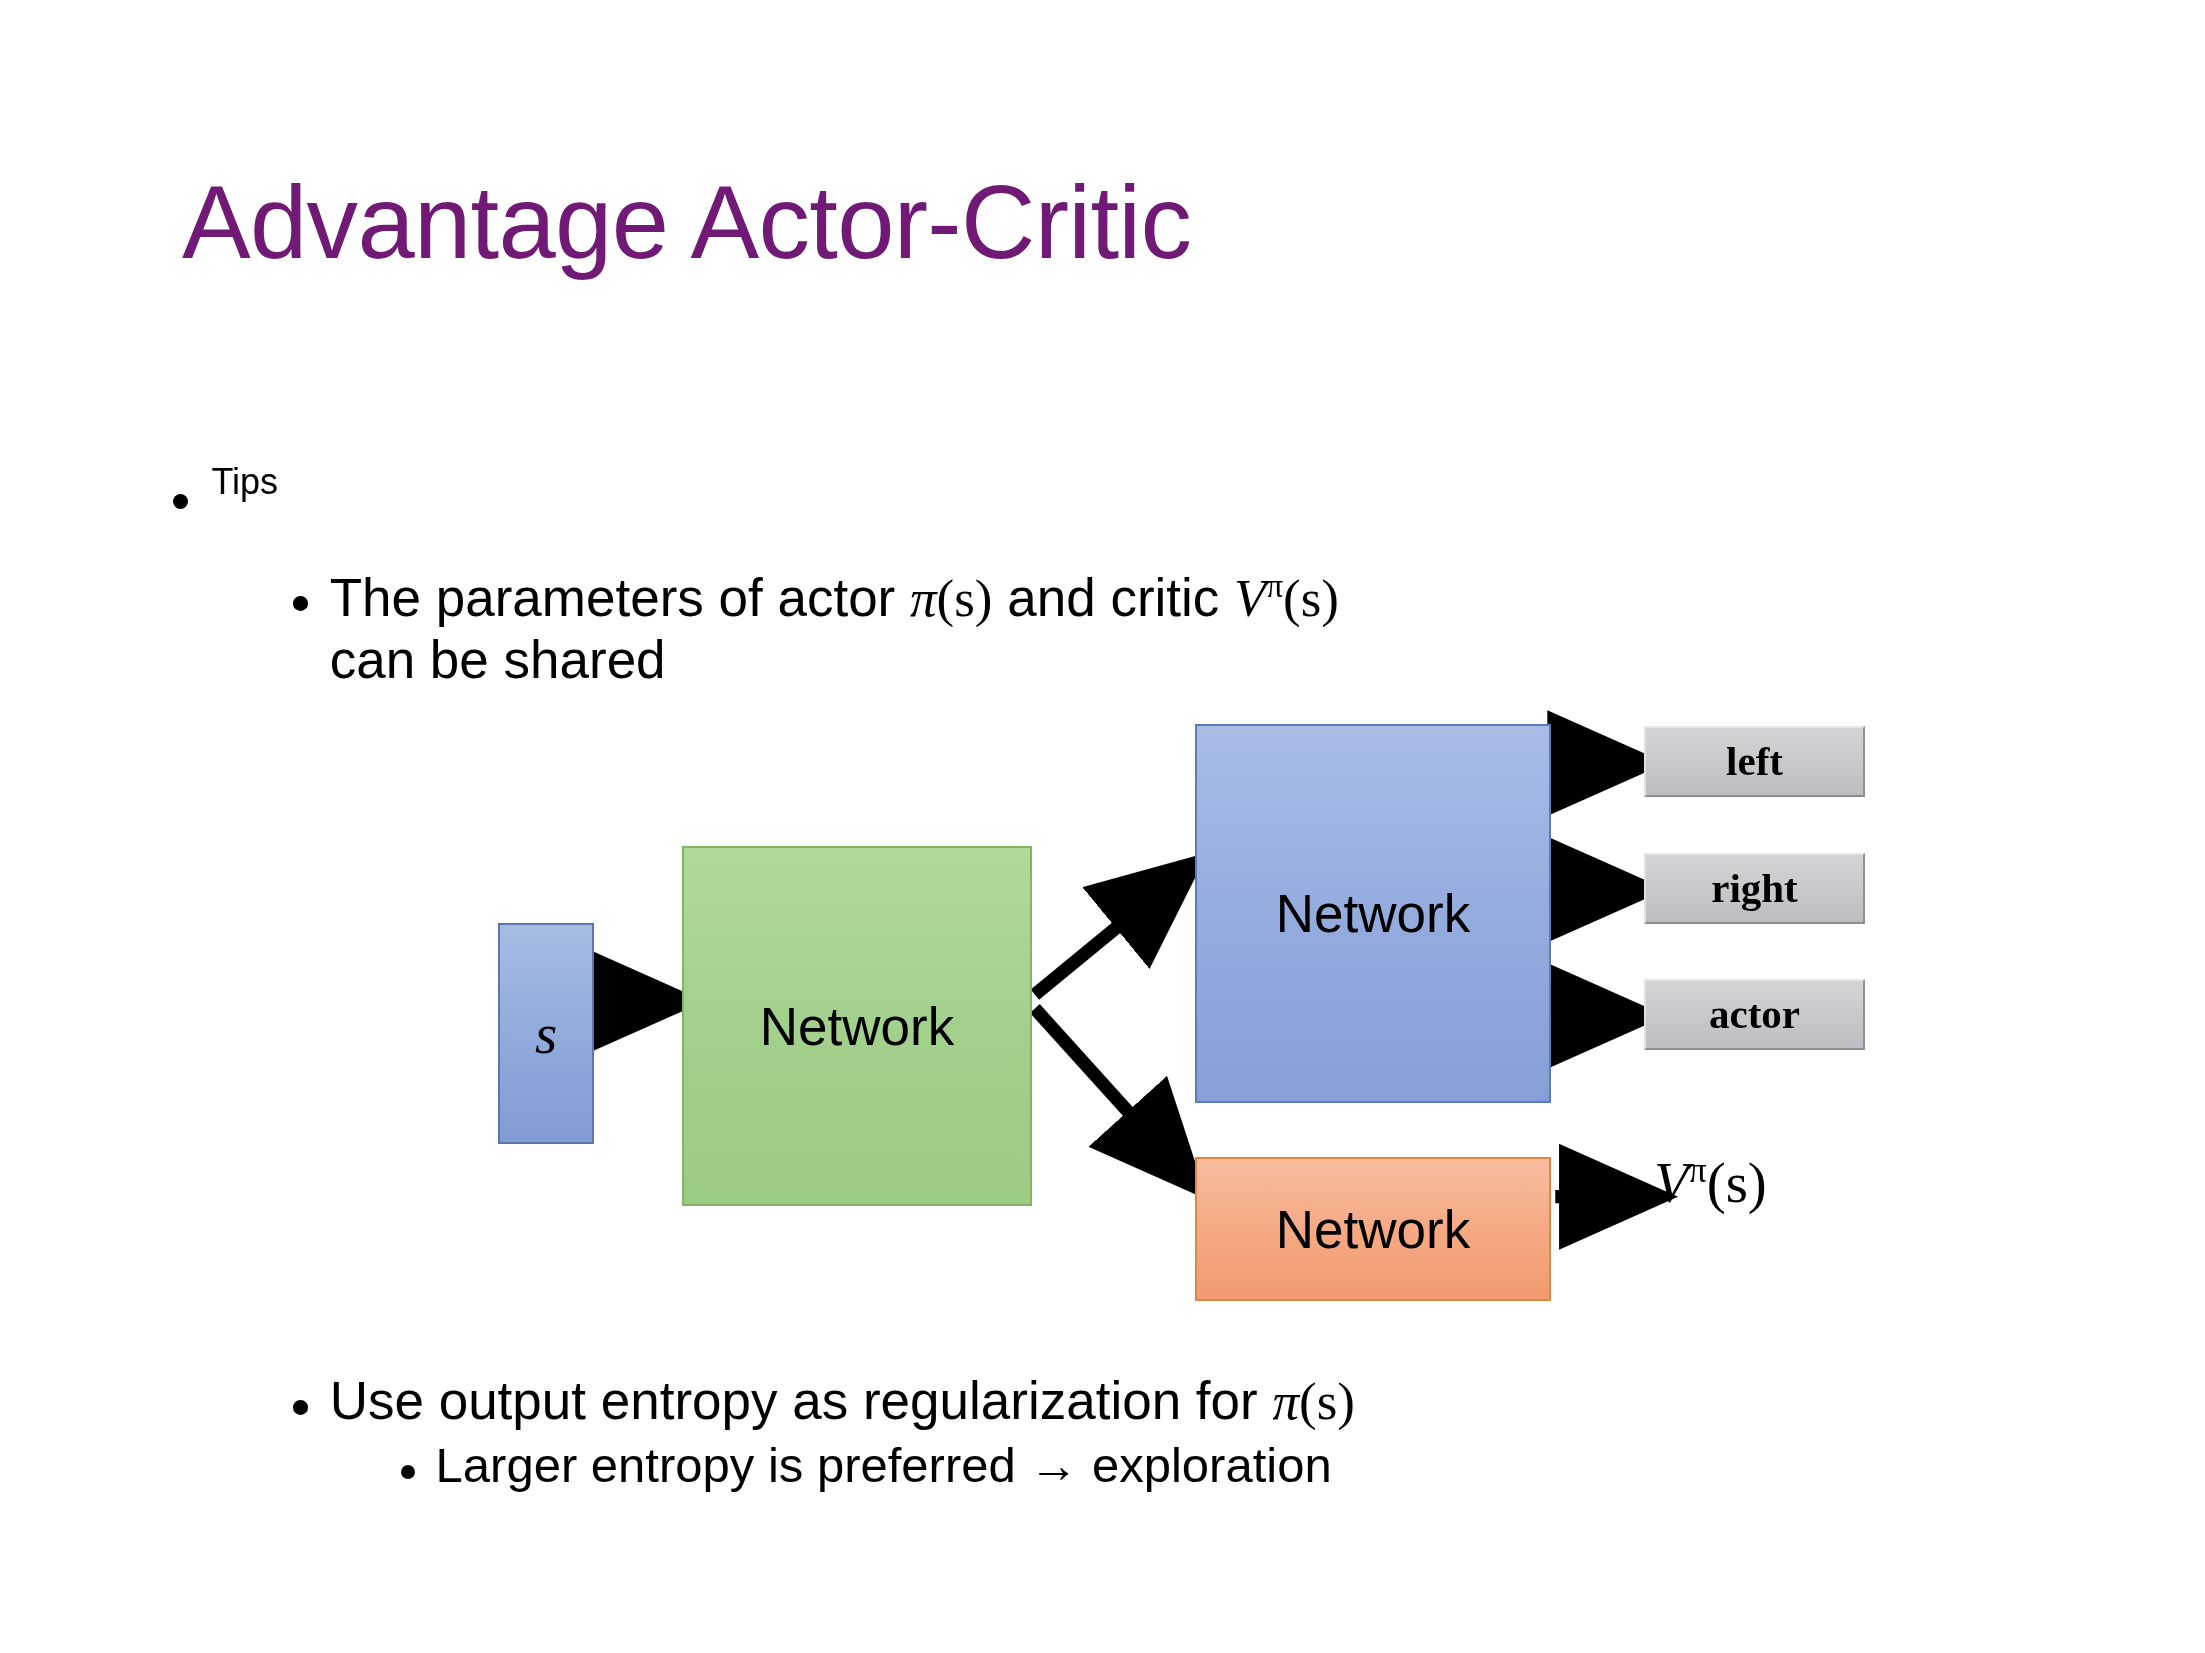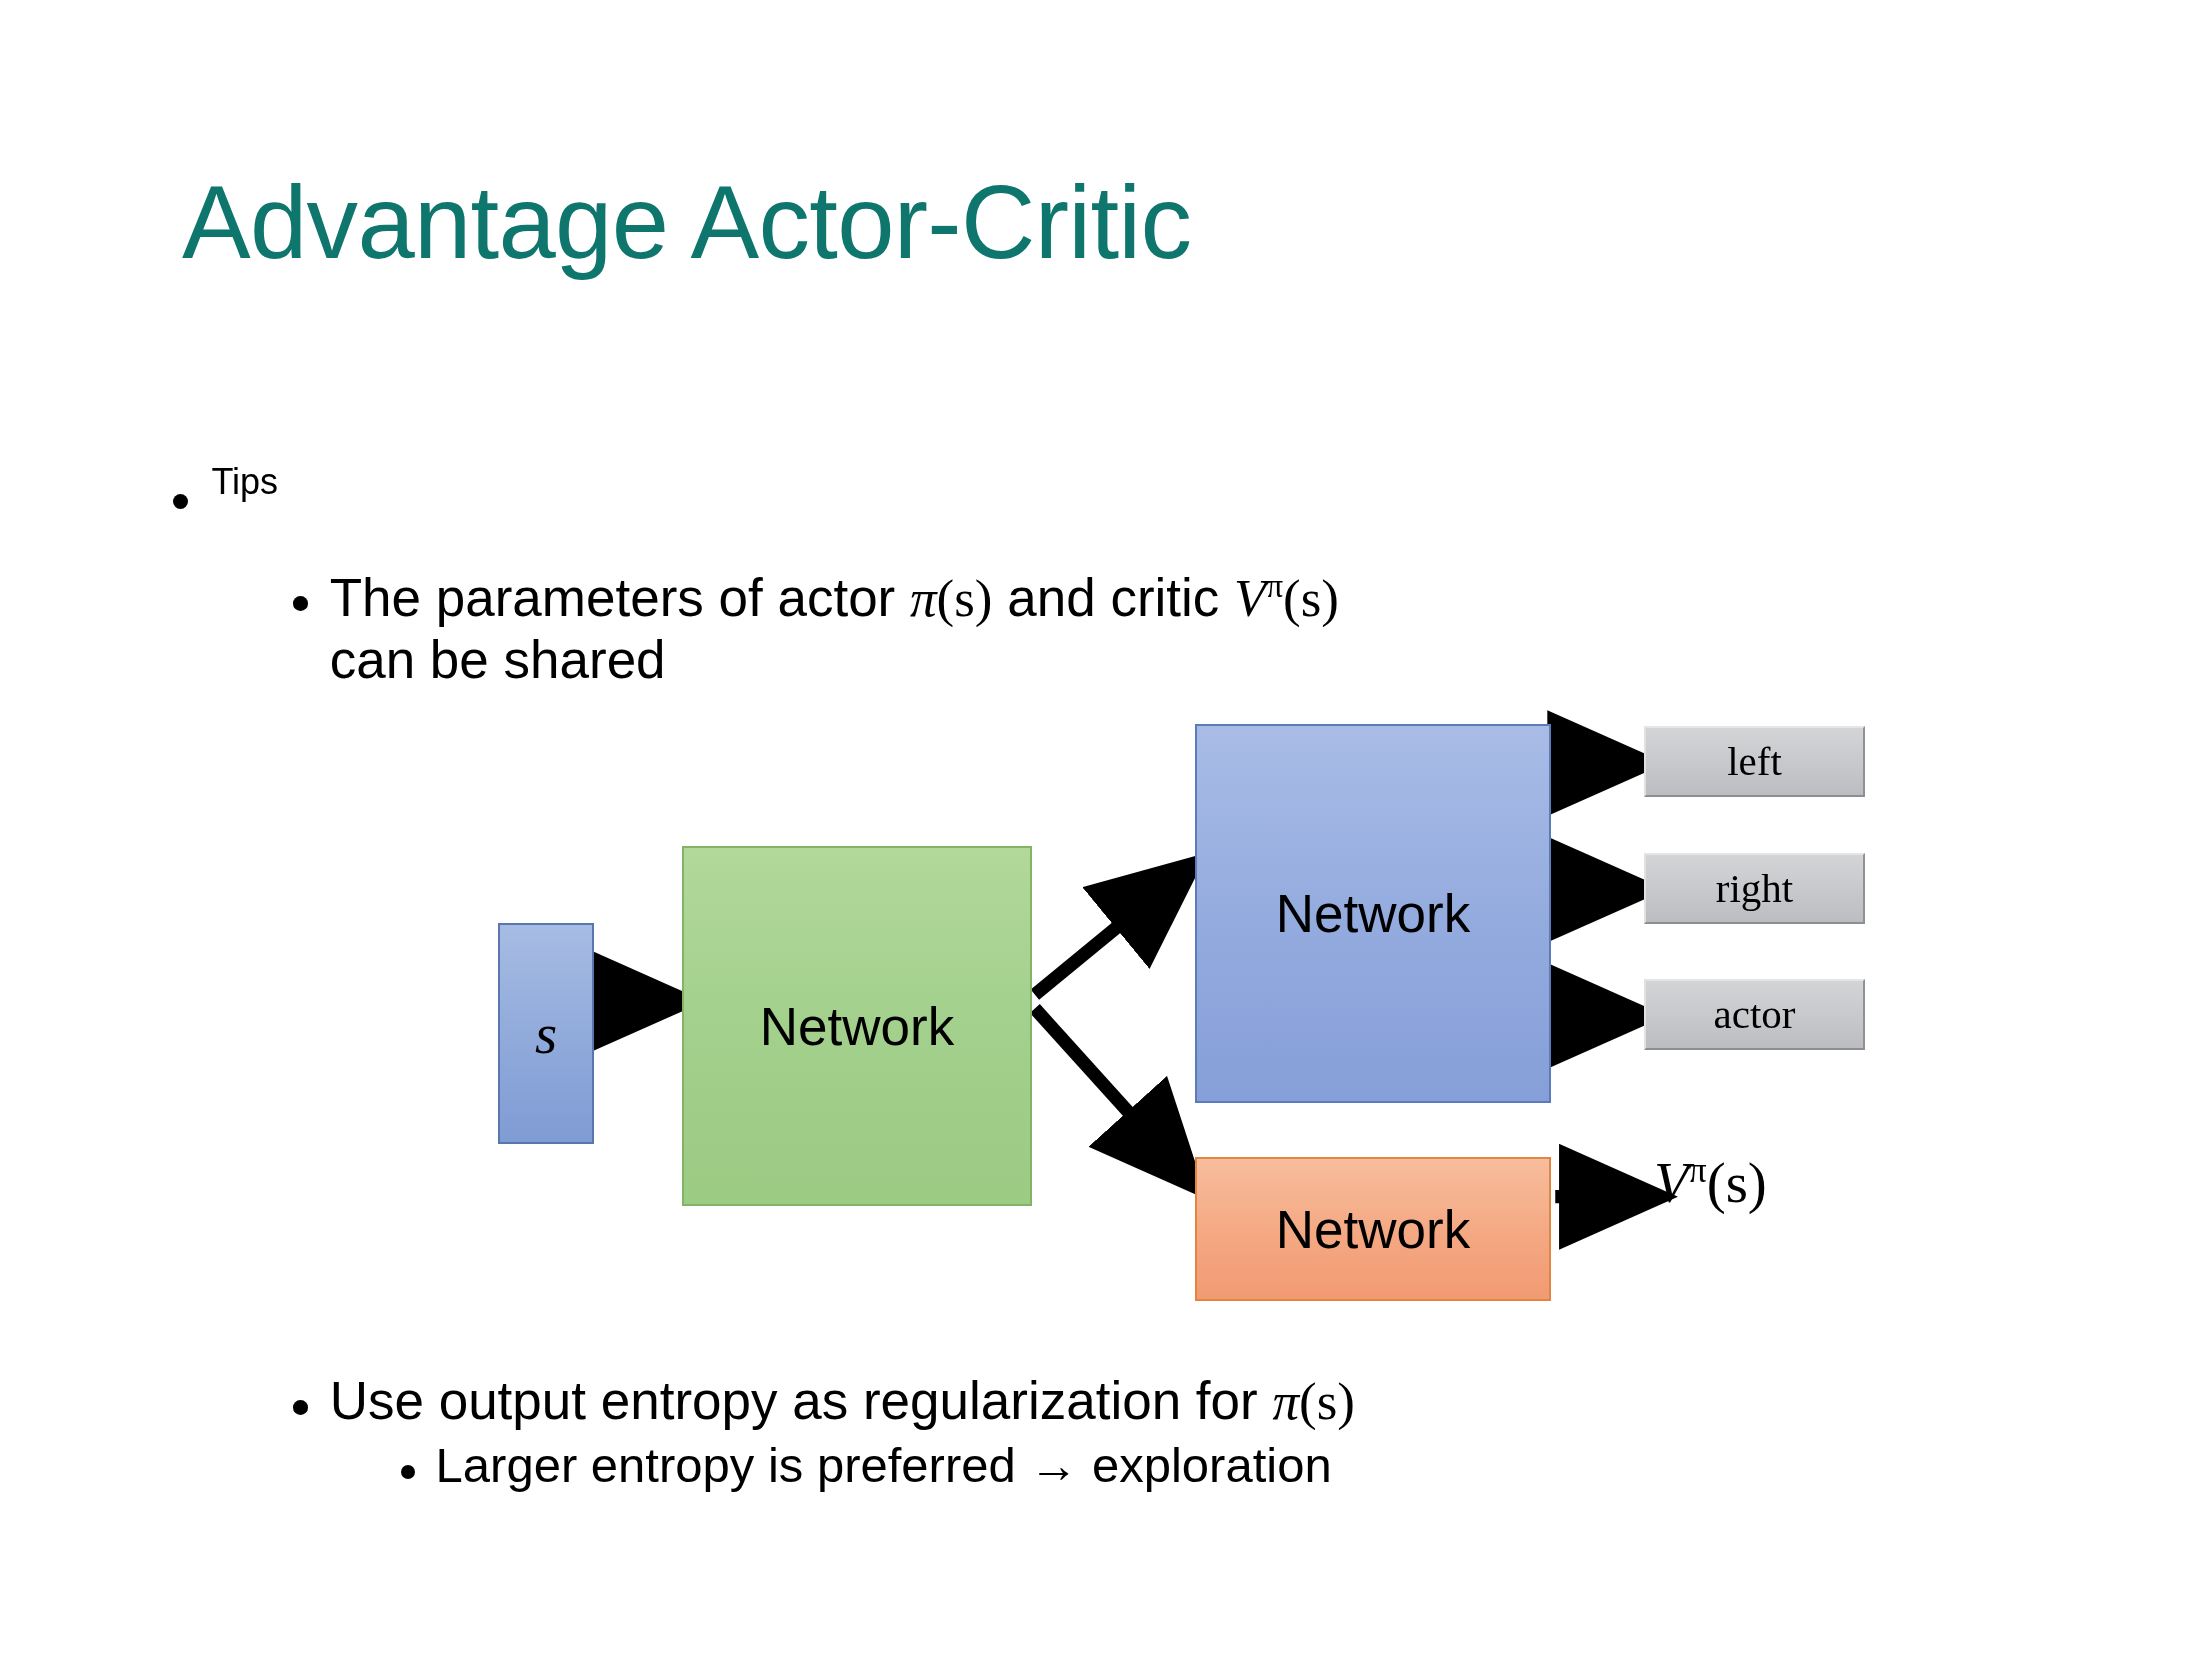--- a/index.html
+++ b/index.html
@@ -21,21 +21,21 @@
 
   
   #slide-title {
     position: absolute;
     left: 182px;
     top: 171px;
     font-size: 103px;
     line-height: 1.0;
     font-weight: 400;
     letter-spacing: -0.7px;
-    color: #0f766e;
+    color: #701a75;
     white-space: nowrap;
   }
 
   
   .bullet-row {
     position: absolute;
     display: flex;
     align-items: flex-start;
     white-space: nowrap;
   }
@@ -159,20 +159,21 @@
     width: 221px;
     height: 71px;
     background: linear-gradient(180deg, #d3d4d6 0%, #c7c8cb 55%, #bcbdc0 100%);
     border-top: 2.2px solid #e4e5e7;
     border-left: 2.2px solid #e0e1e3;
     border-right: 2.9px solid #909194;
     border-bottom: 2.9px solid #8d8e91;
     display: flex;
     align-items: center;
     justify-content: center;
+    font-weight: bold;
   }
   .abox .label {
     font-family: "Liberation Serif", serif;
     font-size: 41px;
     color: #000000;
     line-height: 1;
   }
   #abox-0 { left: 1644px; top: 726px; }
   #abox-1 { left: 1644px; top: 853px; }
   #abox-2 { left: 1644px; top: 979px; }

